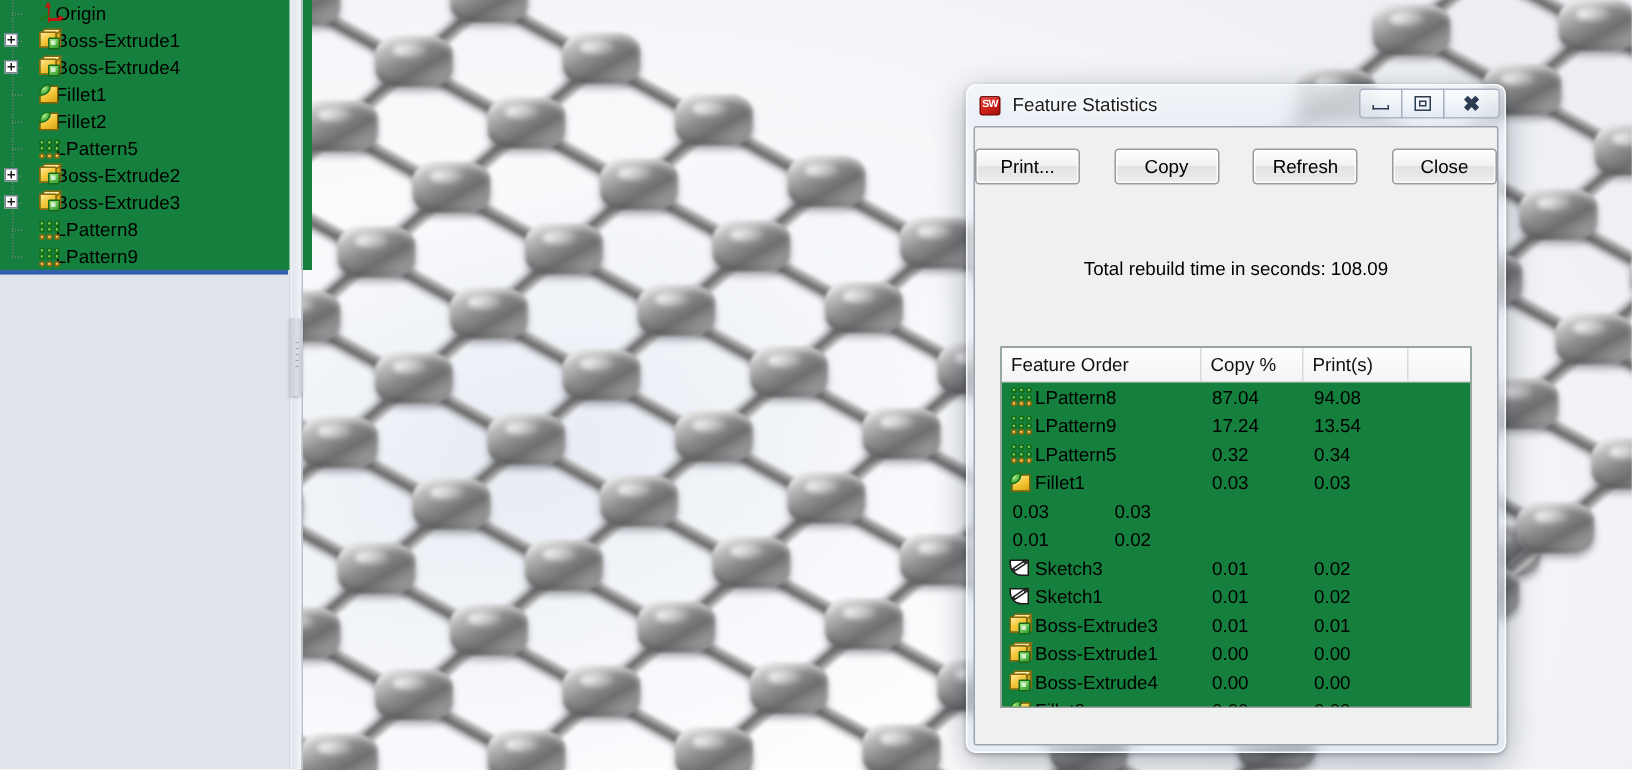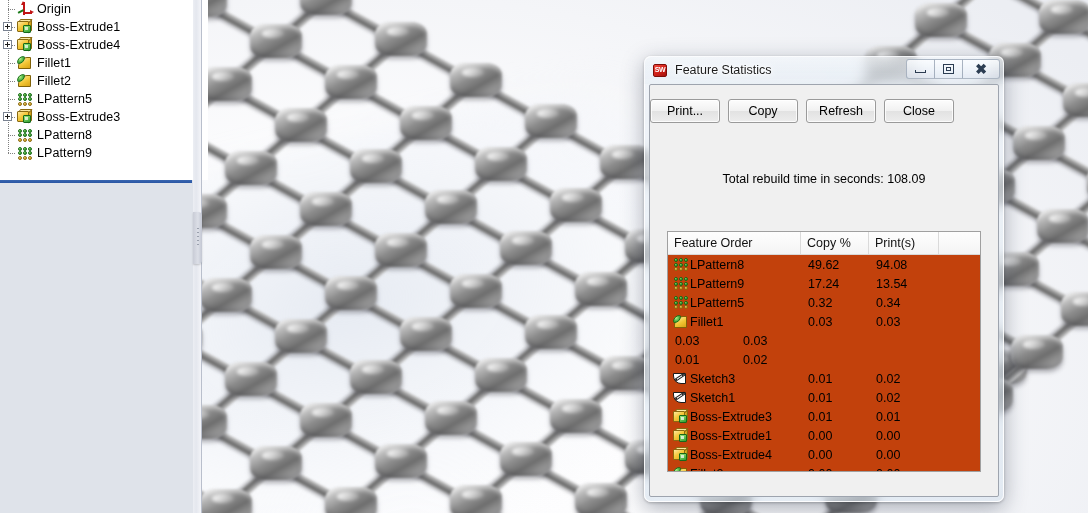--- a/index.html
+++ b/index.html
@@ -41,22 +41,23 @@
   }
   
   #sidebar{
     position:absolute;left:0;top:0;width:193px;height:513px;
     background:#dfe3ea;
     border-right:1px solid #8e96a8;
     font-size:12.5px;color:#000;
   }
   #tree{
     position:absolute;left:0;top:0;width:208px;height:180px;
-    background:#ffffff;
+    background:#15803d;
     overflow:hidden;
+    text-align:center;
   }
   #tree-underline{
     position:absolute;left:0;top:180px;width:192px;height:3px;
     background:linear-gradient(180deg,#3a66b0 0%,#2a56a4 100%);
   }
   .tree-row{
     position:relative;height:18px;display:flex;align-items:center;
     padding-left:2px;white-space:nowrap;
   }
   .tdash{
@@ -227,37 +228,37 @@
 
   #dlg-body{
     position:absolute;left:5px;top:28px;right:5px;bottom:5px;
     background:#f0f0f0;
     border:1px solid #9ea4ae;
     border-radius:2px;
     box-sizing:border-box;
   }
   #btnrow{
     position:absolute;left:0;right:0;top:14px;height:24px;
-    display:flex;justify-content:flex-start;gap:8px;
+    display:flex;justify-content:space-between;gap:8px;
   }
   .dbtn{
     width:70px;height:24px;
     font-size:12.5px;color:#000;
     background:linear-gradient(180deg,#fdfdfd 0%,#f1f1f1 48%,#e2e2e2 50%,#ededed 100%);
     border:1px solid #9a9a9a;border-radius:3px;box-sizing:border-box;
     cursor:pointer;font-family:"Liberation Sans", sans-serif;
     box-shadow:inset 0 0 0 1px rgba(255,255,255,.8);
   }
   #summary{
     position:absolute;left:0;right:0;top:86px;text-align:center;
     font-size:12.5px;color:#000;line-height:16px;
   }
   #tablewrap{
     position:absolute;left:17px;right:17px;top:146px;bottom:24px;
-    background:#c2410c;
+    background:#15803d;
     border:1px solid #a0a0a0;
     box-sizing:border-box;
     overflow:hidden;
   }
   #thead{
     display:flex;height:22px;
     background:linear-gradient(180deg,#fefefe 0%,#f4f4f4 100%);
     border-bottom:1px solid #d8d8d8;
     font-size:12.5px;color:#111;
   }
@@ -606,20 +607,29 @@
         <span class="ticon"><span class="ic-pattern"><i class="" style="left:1.5px;top:1.5px"></i><i class="" style="left:6.5px;top:1.5px"></i><i class="" style="left:11.5px;top:1.5px"></i><i class="" style="left:1.5px;top:6px"></i><i class="" style="left:6.5px;top:6px"></i><i class="" style="left:11.5px;top:6px"></i><i class="o" style="left:1.5px;top:10.5px"></i><i class="o" style="left:6.5px;top:10.5px"></i><i class="o" style="left:11.5px;top:10.5px"></i></span></span>
         <span class="tlabel">LPattern5</span>
       </div>
       <div class="tree-row">
         <span class="tdash">
           <i class="vline"></i>
           <i class="hline"></i>
           <i class="plusbox"></i>
         </span>
         <span class="ticon"><span class="ic-extrude"><i class="top"></i><i class="side"></i><i class="body"></i><i class="grn"></i></span></span>
+        <span class="tlabel">Boss-Extrude2</span>
+      </div>
+      <div class="tree-row">
+        <span class="tdash">
+          <i class="vline"></i>
+          <i class="hline"></i>
+          <i class="plusbox"></i>
+        </span>
+        <span class="ticon"><span class="ic-extrude"><i class="top"></i><i class="side"></i><i class="body"></i><i class="grn"></i></span></span>
         <span class="tlabel">Boss-Extrude3</span>
       </div>
       <div class="tree-row">
         <span class="tdash">
           <i class="vline"></i>
           <i class="hline"></i>
         </span>
         <span class="ticon"><span class="ic-pattern"><i class="" style="left:1.5px;top:1.5px"></i><i class="" style="left:6.5px;top:1.5px"></i><i class="" style="left:11.5px;top:1.5px"></i><i class="" style="left:1.5px;top:6px"></i><i class="" style="left:6.5px;top:6px"></i><i class="" style="left:11.5px;top:6px"></i><i class="o" style="left:1.5px;top:10.5px"></i><i class="o" style="left:6.5px;top:10.5px"></i><i class="o" style="left:11.5px;top:10.5px"></i></span></span>
         <span class="tlabel">LPattern8</span>
       </div>
@@ -678,21 +688,21 @@
           <div class="th c2">Copy %</div>
           <div class="th c3">Print(s)</div>
           <div class="th c4"></div>
         </div>
       <div id="tbody">
           <div class="trow">
             <span class="cell c1">
               <span class="row-ic"><span class="ic-pattern"><i class="" style="left:1.5px;top:1.5px"></i><i class="" style="left:6.5px;top:1.5px"></i><i class="" style="left:11.5px;top:1.5px"></i><i class="" style="left:1.5px;top:6px"></i><i class="" style="left:6.5px;top:6px"></i><i class="" style="left:11.5px;top:6px"></i><i class="o" style="left:1.5px;top:10.5px"></i><i class="o" style="left:6.5px;top:10.5px"></i><i class="o" style="left:11.5px;top:10.5px"></i></span></span>
               <span>LPattern8</span>
             </span>
-            <span class="cell c2">49.62</span>
+            <span class="cell c2">87.04</span>
             <span class="cell c3">94.08</span>
             <span class="cell c4"></span>
           </div>
           <div class="trow">
             <span class="cell c1">
               <span class="row-ic"><span class="ic-pattern"><i class="" style="left:1.5px;top:1.5px"></i><i class="" style="left:6.5px;top:1.5px"></i><i class="" style="left:11.5px;top:1.5px"></i><i class="" style="left:1.5px;top:6px"></i><i class="" style="left:6.5px;top:6px"></i><i class="" style="left:11.5px;top:6px"></i><i class="o" style="left:1.5px;top:10.5px"></i><i class="o" style="left:6.5px;top:10.5px"></i><i class="o" style="left:11.5px;top:10.5px"></i></span></span>
               <span>LPattern9</span>
             </span>
             <span class="cell c2">17.24</span>
             <span class="cell c3">13.54</span>

